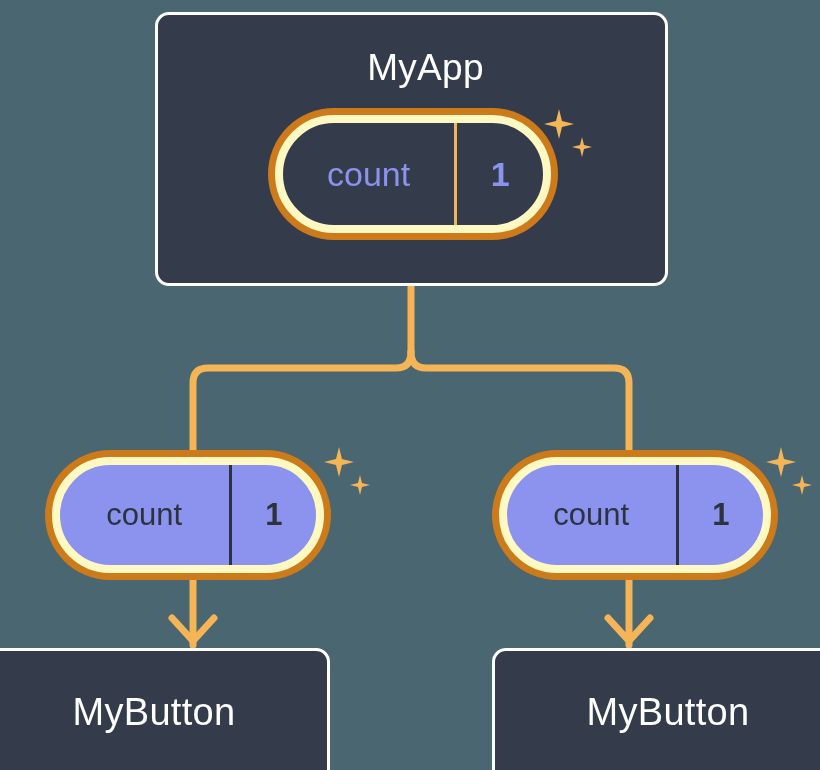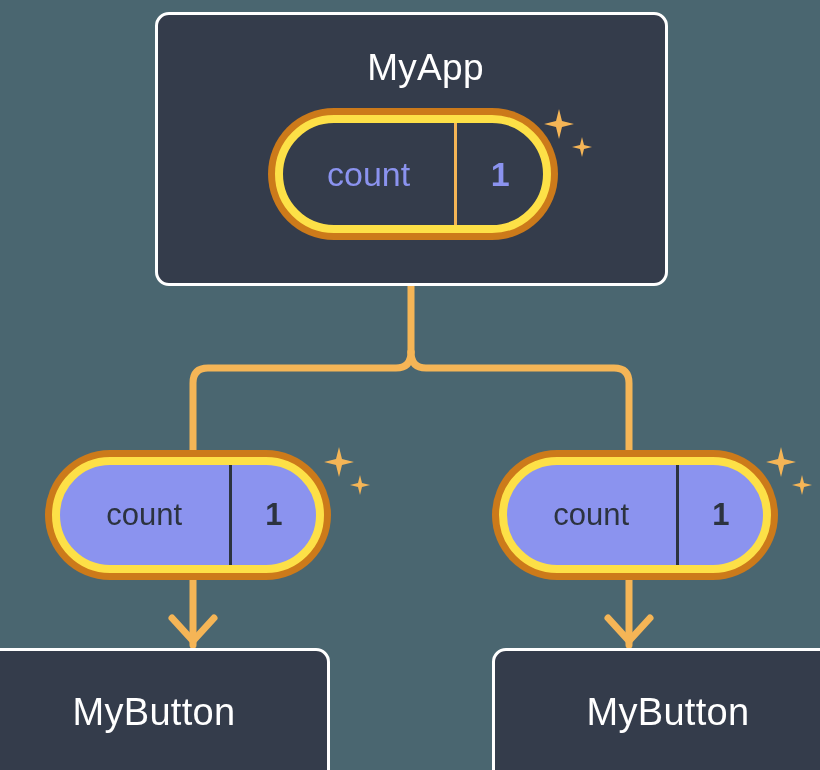--- a/index.html
+++ b/index.html
@@ -82,21 +82,21 @@
     border-radius: 999px;
     background: #cc7a1a;           
     padding: 7px;
     z-index: 3;
   }
   .pill-inner {
     box-sizing: border-box;
     width: 100%;
     height: 100%;
     border-radius: 999px;
-    border: 8px solid #fde047;     
+    border: 8px solid #fef9c3;     
     display: flex;
     align-items: stretch;
     overflow: hidden;
   }
   .pill-cell {
     display: flex;
     align-items: center;
     justify-content: center;
     white-space: nowrap;
   }

